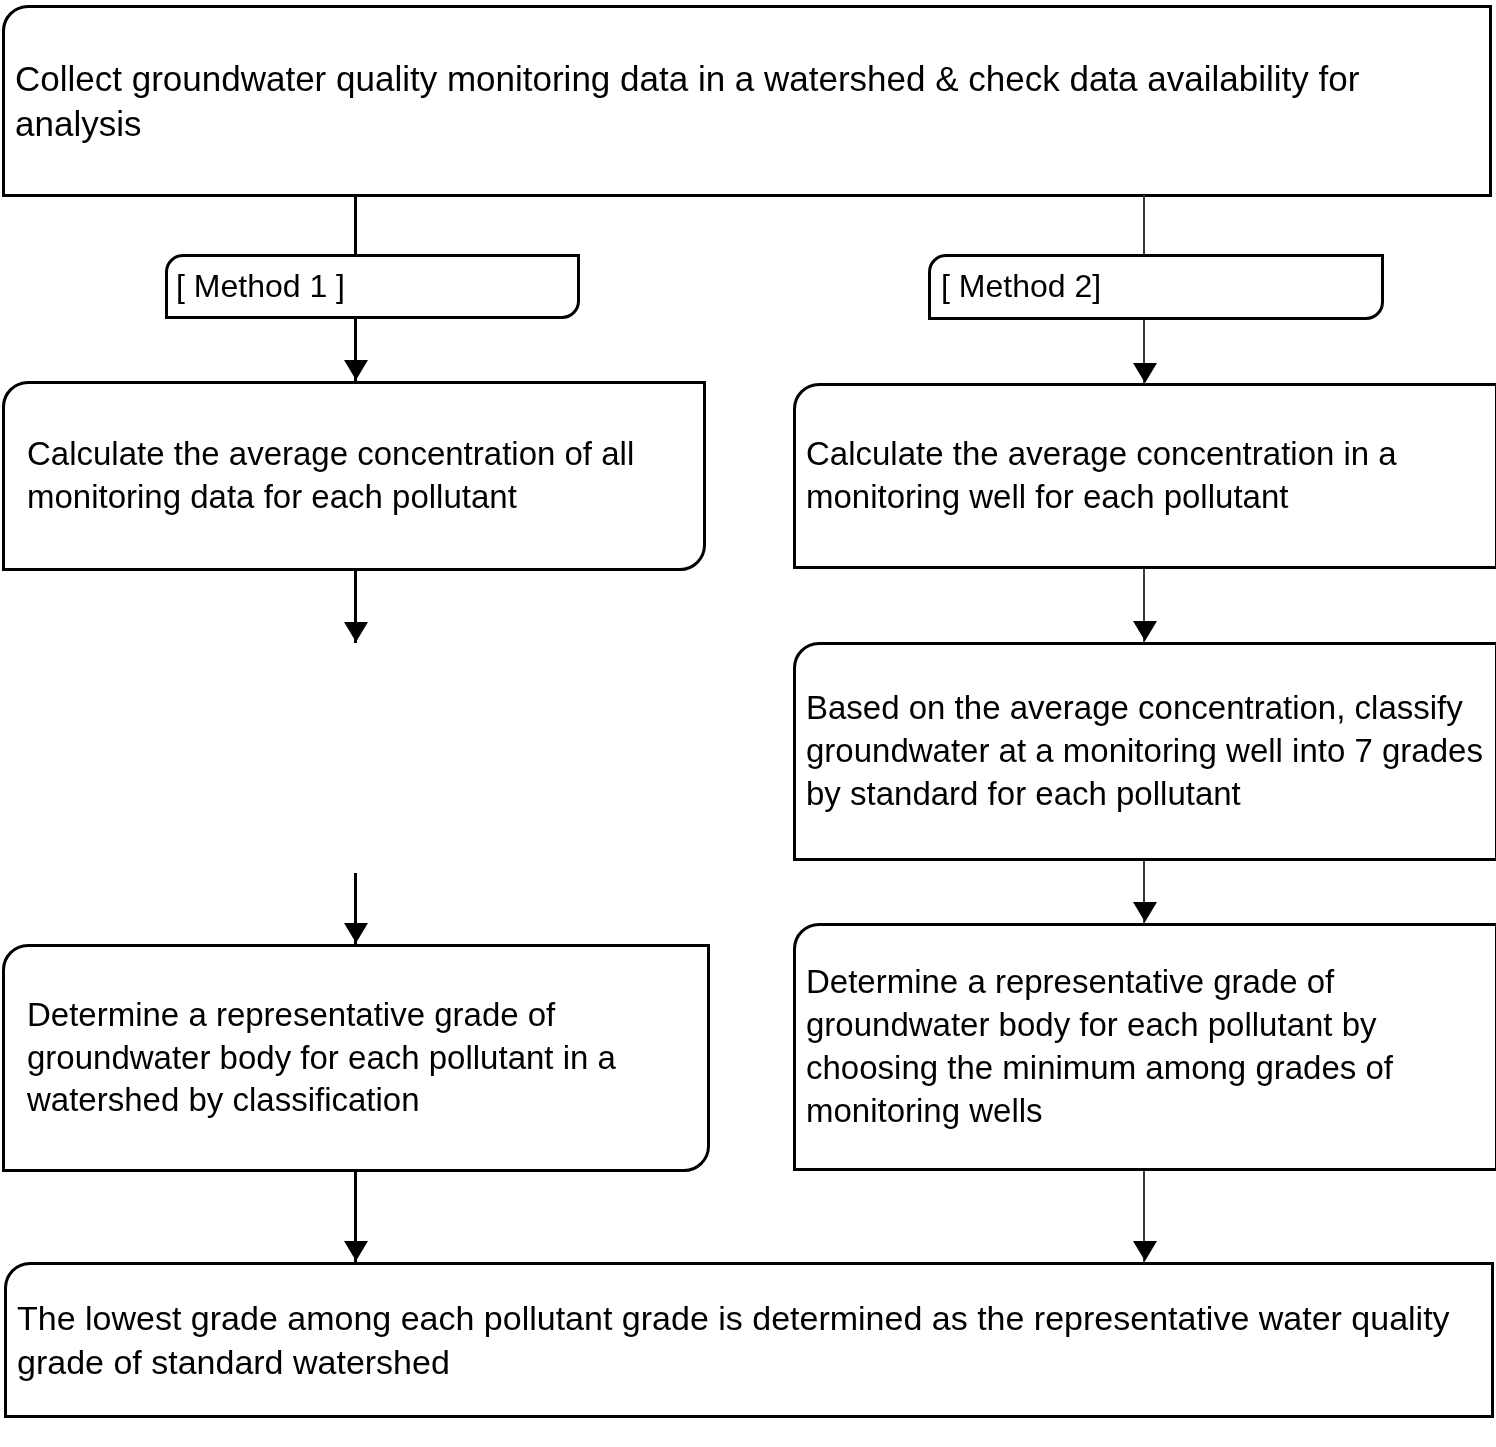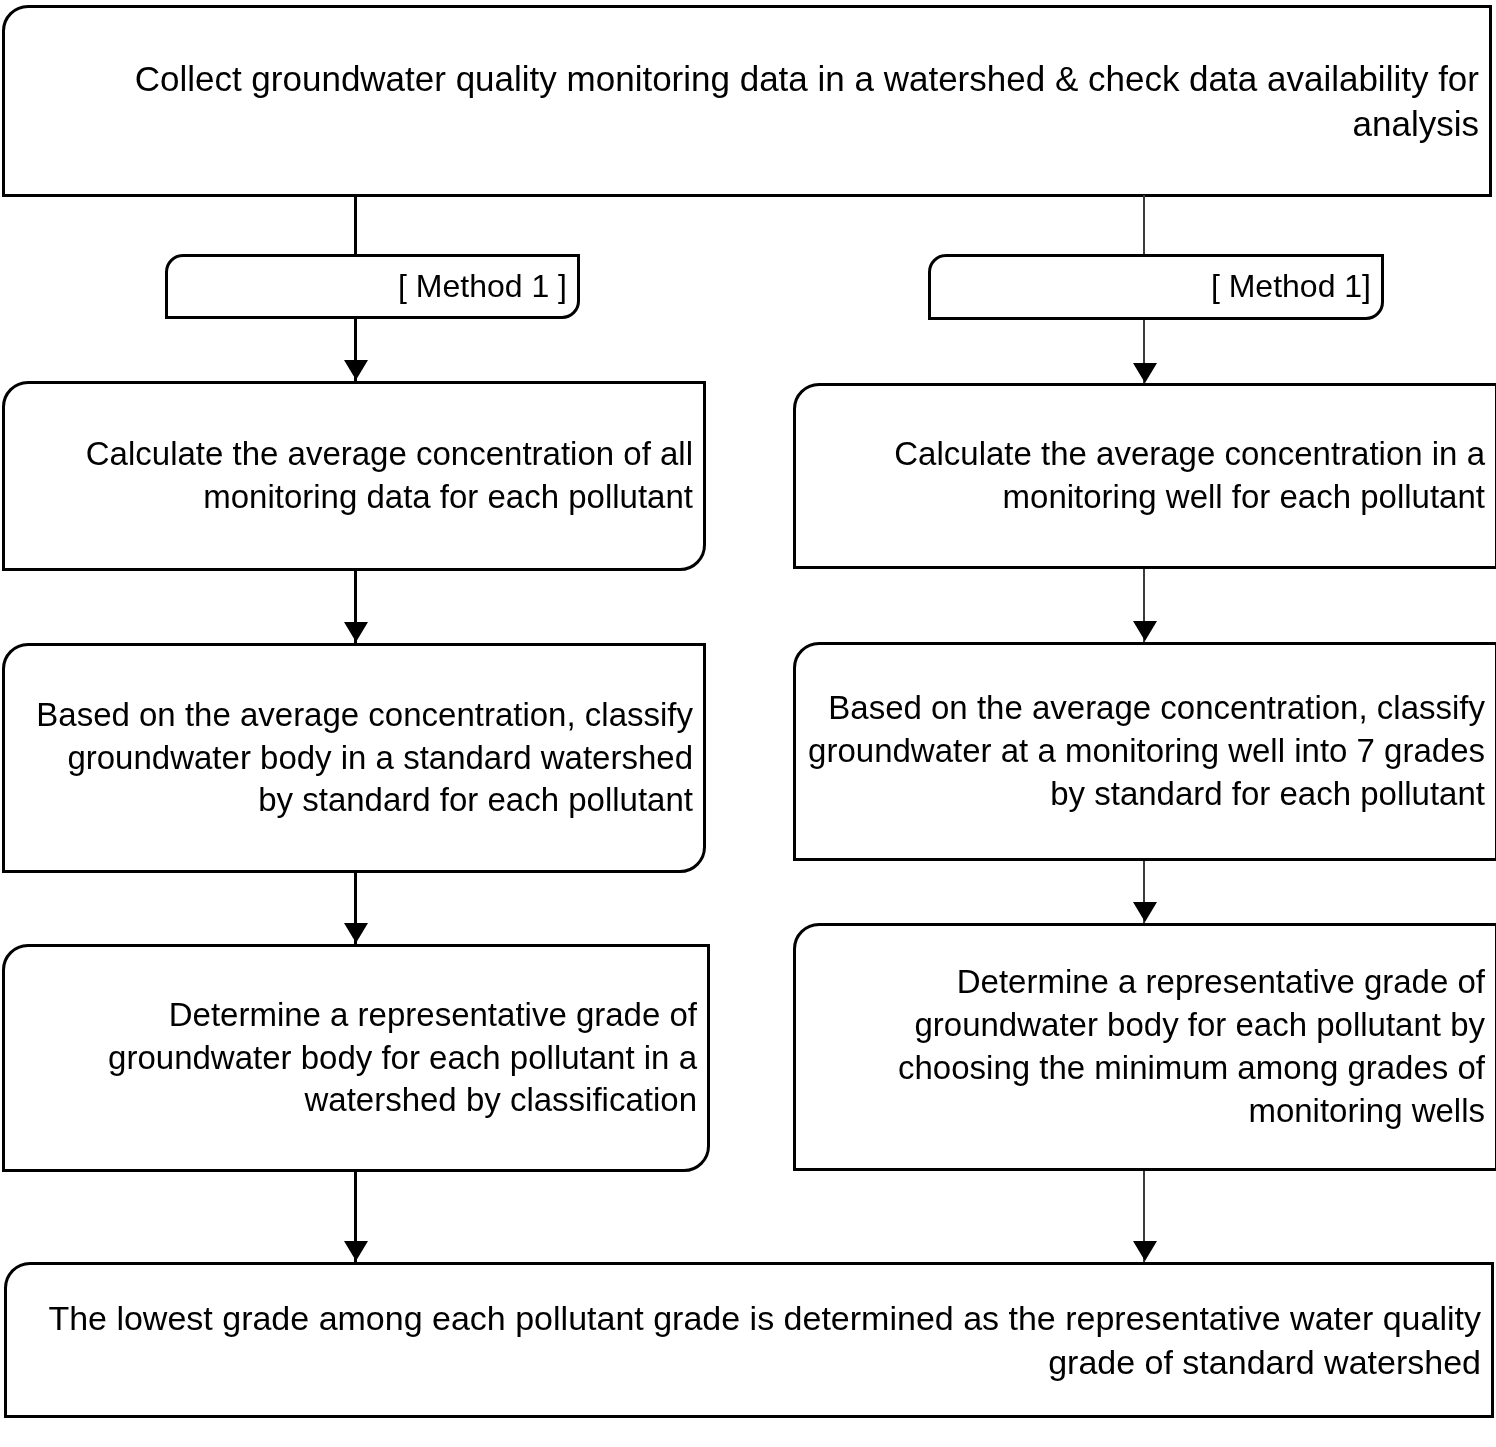--- a/index.html
+++ b/index.html
@@ -18,21 +18,21 @@
 
   
   .box {
     position: absolute;
     box-sizing: border-box;
     border: 3px solid #000000;
     background: #ffffff;
     display: flex;
     align-items: center;
     justify-content: center;
-    text-align: right;
+    text-align: left;
     color: #000000;
     line-height: 1.30;
     padding: 4px 10px;
   }
   .box .txt {
     display: block;
     width: 100%;
     white-space: pre-line;
   }
 
@@ -155,36 +155,33 @@
     <span class="txt">Collect groundwater quality monitoring data in a watershed &amp; check data availability for analysis</span>
   </div>
 
   <div class="conn" id="conn-top-l"></div>
   <div class="conn thin" id="conn-top-r"></div>
 
   <div class="box r-tl-br-sm" id="box-method1">
     <span class="txt">[ Method 1 ]</span>
   </div>
   <div class="box r-tl-br-sm" id="box-method2">
-    <span class="txt">[ Method 1]</span>
+    <span class="txt">[ Method 2]</span>
   </div>
 
   <div class="conn" id="conn-m1a"></div>
   <div class="arrowhead" id="arw-m1a"></div>
 
   <div class="box r-tl-br" id="box-m1-1">
     <span class="txt">Calculate the average concentration of all monitoring data for each pollutant</span>
   </div>
 
   <div class="conn" id="conn-m1b"></div>
   <div class="arrowhead" id="arw-m1b"></div>
 
-  <div class="box r-tl-br" id="box-m1-2">
-    <span class="txt">Based on the average concentration, classify groundwater body in a standard watershed by standard for each pollutant</span>
-  </div>
 
   <div class="conn" id="conn-m1c"></div>
   <div class="arrowhead" id="arw-m1c"></div>
 
   <div class="box r-tl-br" id="box-m1-3">
     <span class="txt">Determine a representative grade of groundwater body for each pollutant in a watershed by classification</span>
   </div>
 
   <div class="conn" id="conn-m1d"></div>
   <div class="arrowhead" id="arw-m1d"></div>

